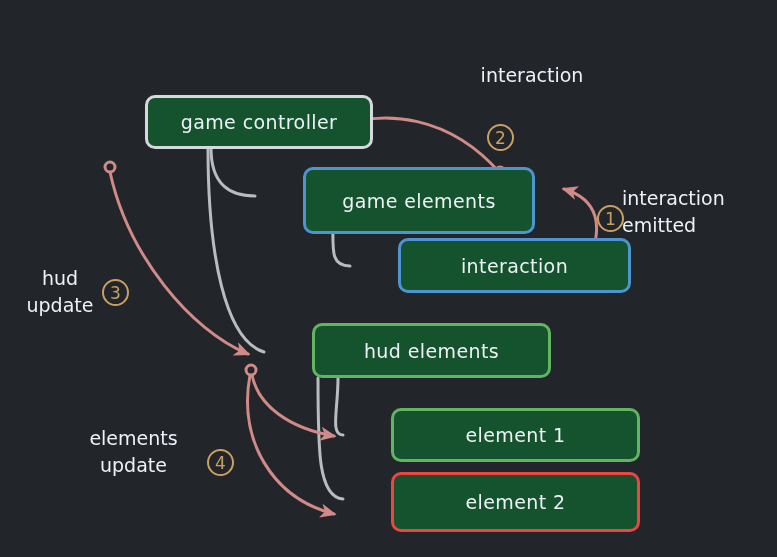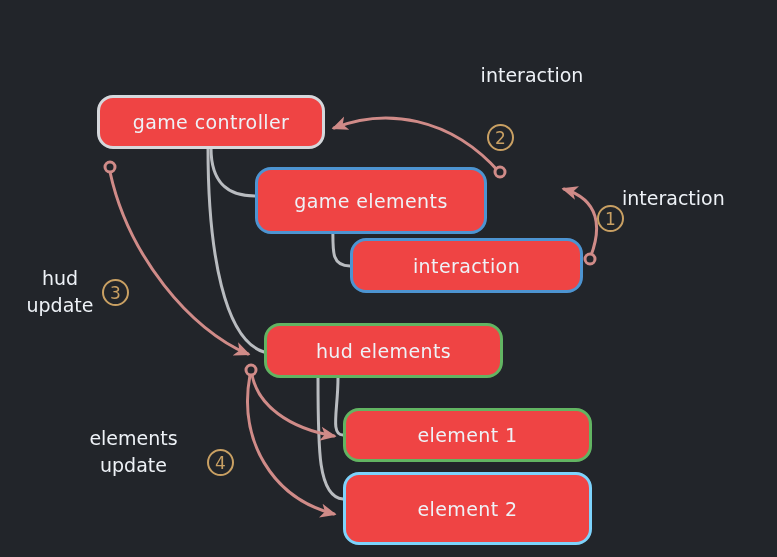--- a/index.html
+++ b/index.html
@@ -20,26 +20,27 @@
     position: absolute;
     left: 0;
     top: 0;
     width: 777px;
     height: 557px;
     overflow: visible;
   }
   .node {
     position: absolute;
     box-sizing: border-box;
-    border-radius: 16px;
-    background: #ef4444;
+    border-radius: 10px;
+    background: #14532d;
     display: flex;
     align-items: center;
     justify-content: center;
     z-index: 5;
+    margin-left: 48px;
   }
   .node-label {
     color: #eef2f7;
     font-size: 19px;
     letter-spacing: 0.4px;
     white-space: nowrap;
     font-family: "DejaVu Sans", sans-serif;
   }
   .annotation {
     position: absolute;
@@ -126,26 +127,27 @@
   </div>
 
   <div class="node" style="left:264px; top:323px; width:239px; height:55px; border:3px solid #62b462;">
     <span class="node-label">hud elements</span>
   </div>
 
   <div class="node" style="left:343px; top:408px; width:249px; height:54px; border:3px solid #62b462;text-align:center;">
     <span class="node-label">element 1</span>
   </div>
 
-  <div class="node" style="left:343px; top:472px; width:249px; height:73px; border:3px solid #7dd3fc;">
+  <div class="node" style="left:343px; top:472px; width:249px; height:60px; border:3px solid #ef4444;">
     <span class="node-label">element 2</span>
   </div>
 
   <div class="annotation align-left" style="left:622px; top:185px;">
     <div>interaction</div>
+    <div>emitted</div>
   </div>
   <div class="step-badge" style="left:597px; top:205px; width:27px; height:27px;
               border:2.5px solid #c9a063; color:#c9a063;">
     <span>1</span>
   </div>
 
   <div class="annotation align-center" style="left:462px; top:62px; width:140px;">
     <div>interaction</div>
   </div>
   <div class="step-badge" style="left:487px; top:124px; width:27px; height:27px;

